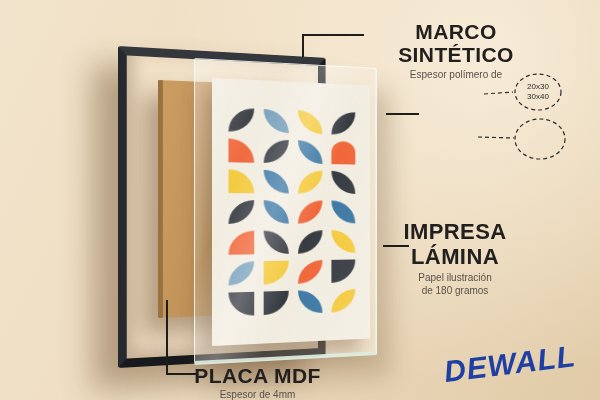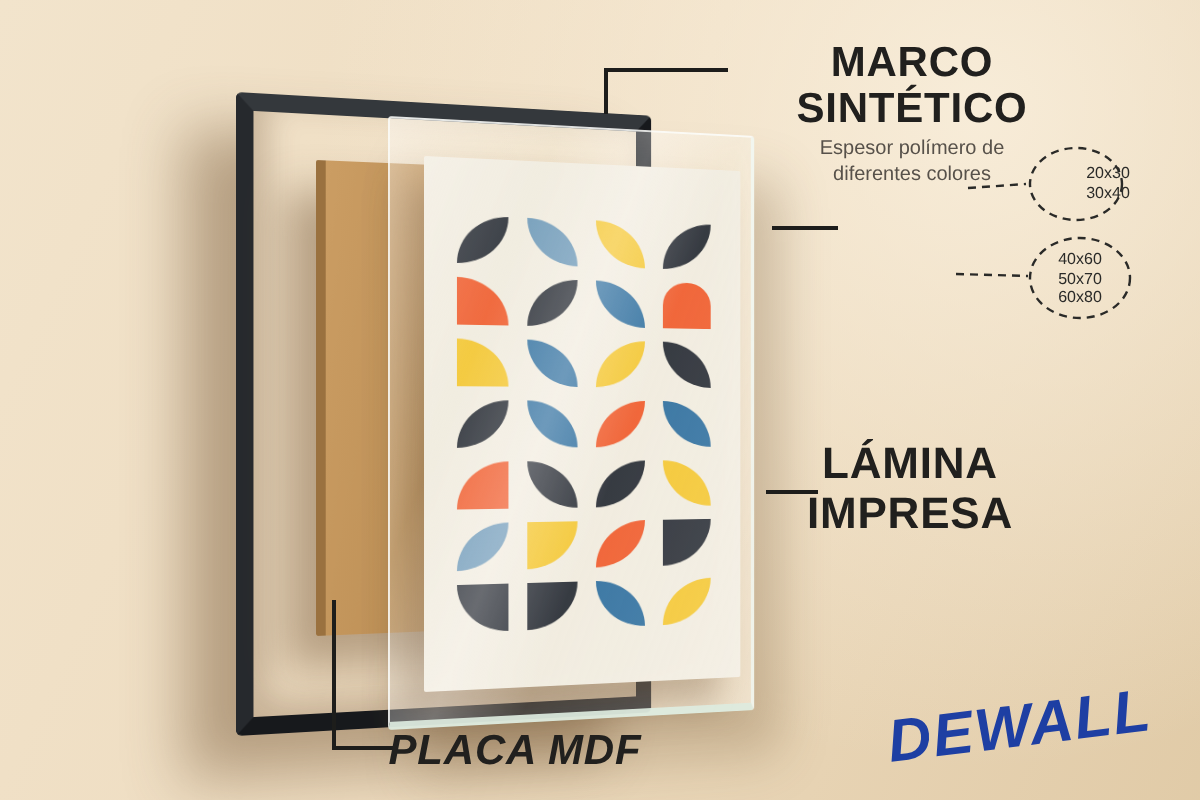--- a/index.html
+++ b/index.html
@@ -63,25 +63,25 @@
   .label{position:absolute;z-index:6;text-align:center;}
   .t-big{font-weight:bold;letter-spacing:.4px;line-height:1.08;}
   .sub{font-size:10px;color:#57514a;line-height:12.5px;margin-top:3px;}
   .lbl-marco{left:356px;top:21px;width:200px;}
   .lbl-marco .t-big{font-size:21px;}
   .lbl-vidrio{left:380px;top:83px;width:136px;}
   .lbl-vidrio .t-big{font-size:19px;}
   .lbl-vidrio .t-o{font-size:15px;font-weight:bold;line-height:15px;}
   .lbl-lamina{left:380px;top:219px;width:150px;}
   .lbl-lamina .t-big{font-size:22px;line-height:25px;}
-  .lbl-placa{left:185px;top:365px;width:145px;font-style:italic;}
+  .lbl-placa{left:185px;top:365px;width:145px;}
   .lbl-placa .t-big{font-size:21px;}
   .lbl-placa .sub{margin-top:1px;}
   .badge{position:absolute;z-index:6;text-align:center;font-size:8px;line-height:9.5px;color:#2a2a28;}
-  .badge-1{left:530px;top:82px;width:48px;}
+  .badge-1{left:514px;top:82px;width:48px;}
   .badge-2{left:515px;top:125px;width:50px;}
   .brand{
     position:absolute;left:430px;top:347px;width:160px;z-index:6;text-align:center;
     font-size:30px;font-weight:bold;font-style:italic;letter-spacing:1px;
     transform:rotate(-7deg);
   }
 </style>
 </head>
 <body>
 
@@ -131,39 +131,38 @@
     <line x1="484" y1="94" x2="513" y2="92" stroke="#2a2a28" stroke-width="1.2" stroke-dasharray="4 3"></line>
     <line x1="478" y1="137" x2="514" y2="138" stroke="#2a2a28" stroke-width="1.2" stroke-dasharray="4 3"></line>
     <ellipse cx="538" cy="92" rx="23" ry="18" fill="none" stroke="#2a2a28" stroke-width="1.2" stroke-dasharray="4 3"></ellipse>
     <ellipse cx="540" cy="139" rx="25" ry="20" fill="none" stroke="#2a2a28" stroke-width="1.2" stroke-dasharray="4 3"></ellipse>
   </svg>
 
   <div class="label lbl-marco">
     <div class="t-big">MARCO SINTÉTICO</div>
     <div class="sub">
       <div>Espesor polímero de</div>
-      <div>diferentes colores</div>
     </div>
   </div>
 
 
   <div class="label lbl-lamina">
+    <div class="t-big">IMPRESA</div>
     <div class="t-big">LÁMINA</div>
-    <div class="t-big">IMPRESA</div>
+    <div class="sub">
+      <div>Papel ilustración</div>
+      <div>de 180 gramos</div>
+    </div>
   </div>
 
   <div class="label lbl-placa">
     <div class="t-big">PLACA MDF</div>
+    <div class="sub">Espesor de 4mm</div>
   </div>
 
   <div class="badge badge-1">
     <div>20x30</div>
     <div>30x40</div>
-  </div>
-  <div class="badge badge-2">
-    <div>40x60</div>
-    <div>50x70</div>
-    <div>60x80</div>
   </div>
 
   <div class="brand" style="color: rgb(30, 63, 163);">DEWALL</div>
 
 </div>
 
 </body></html>

